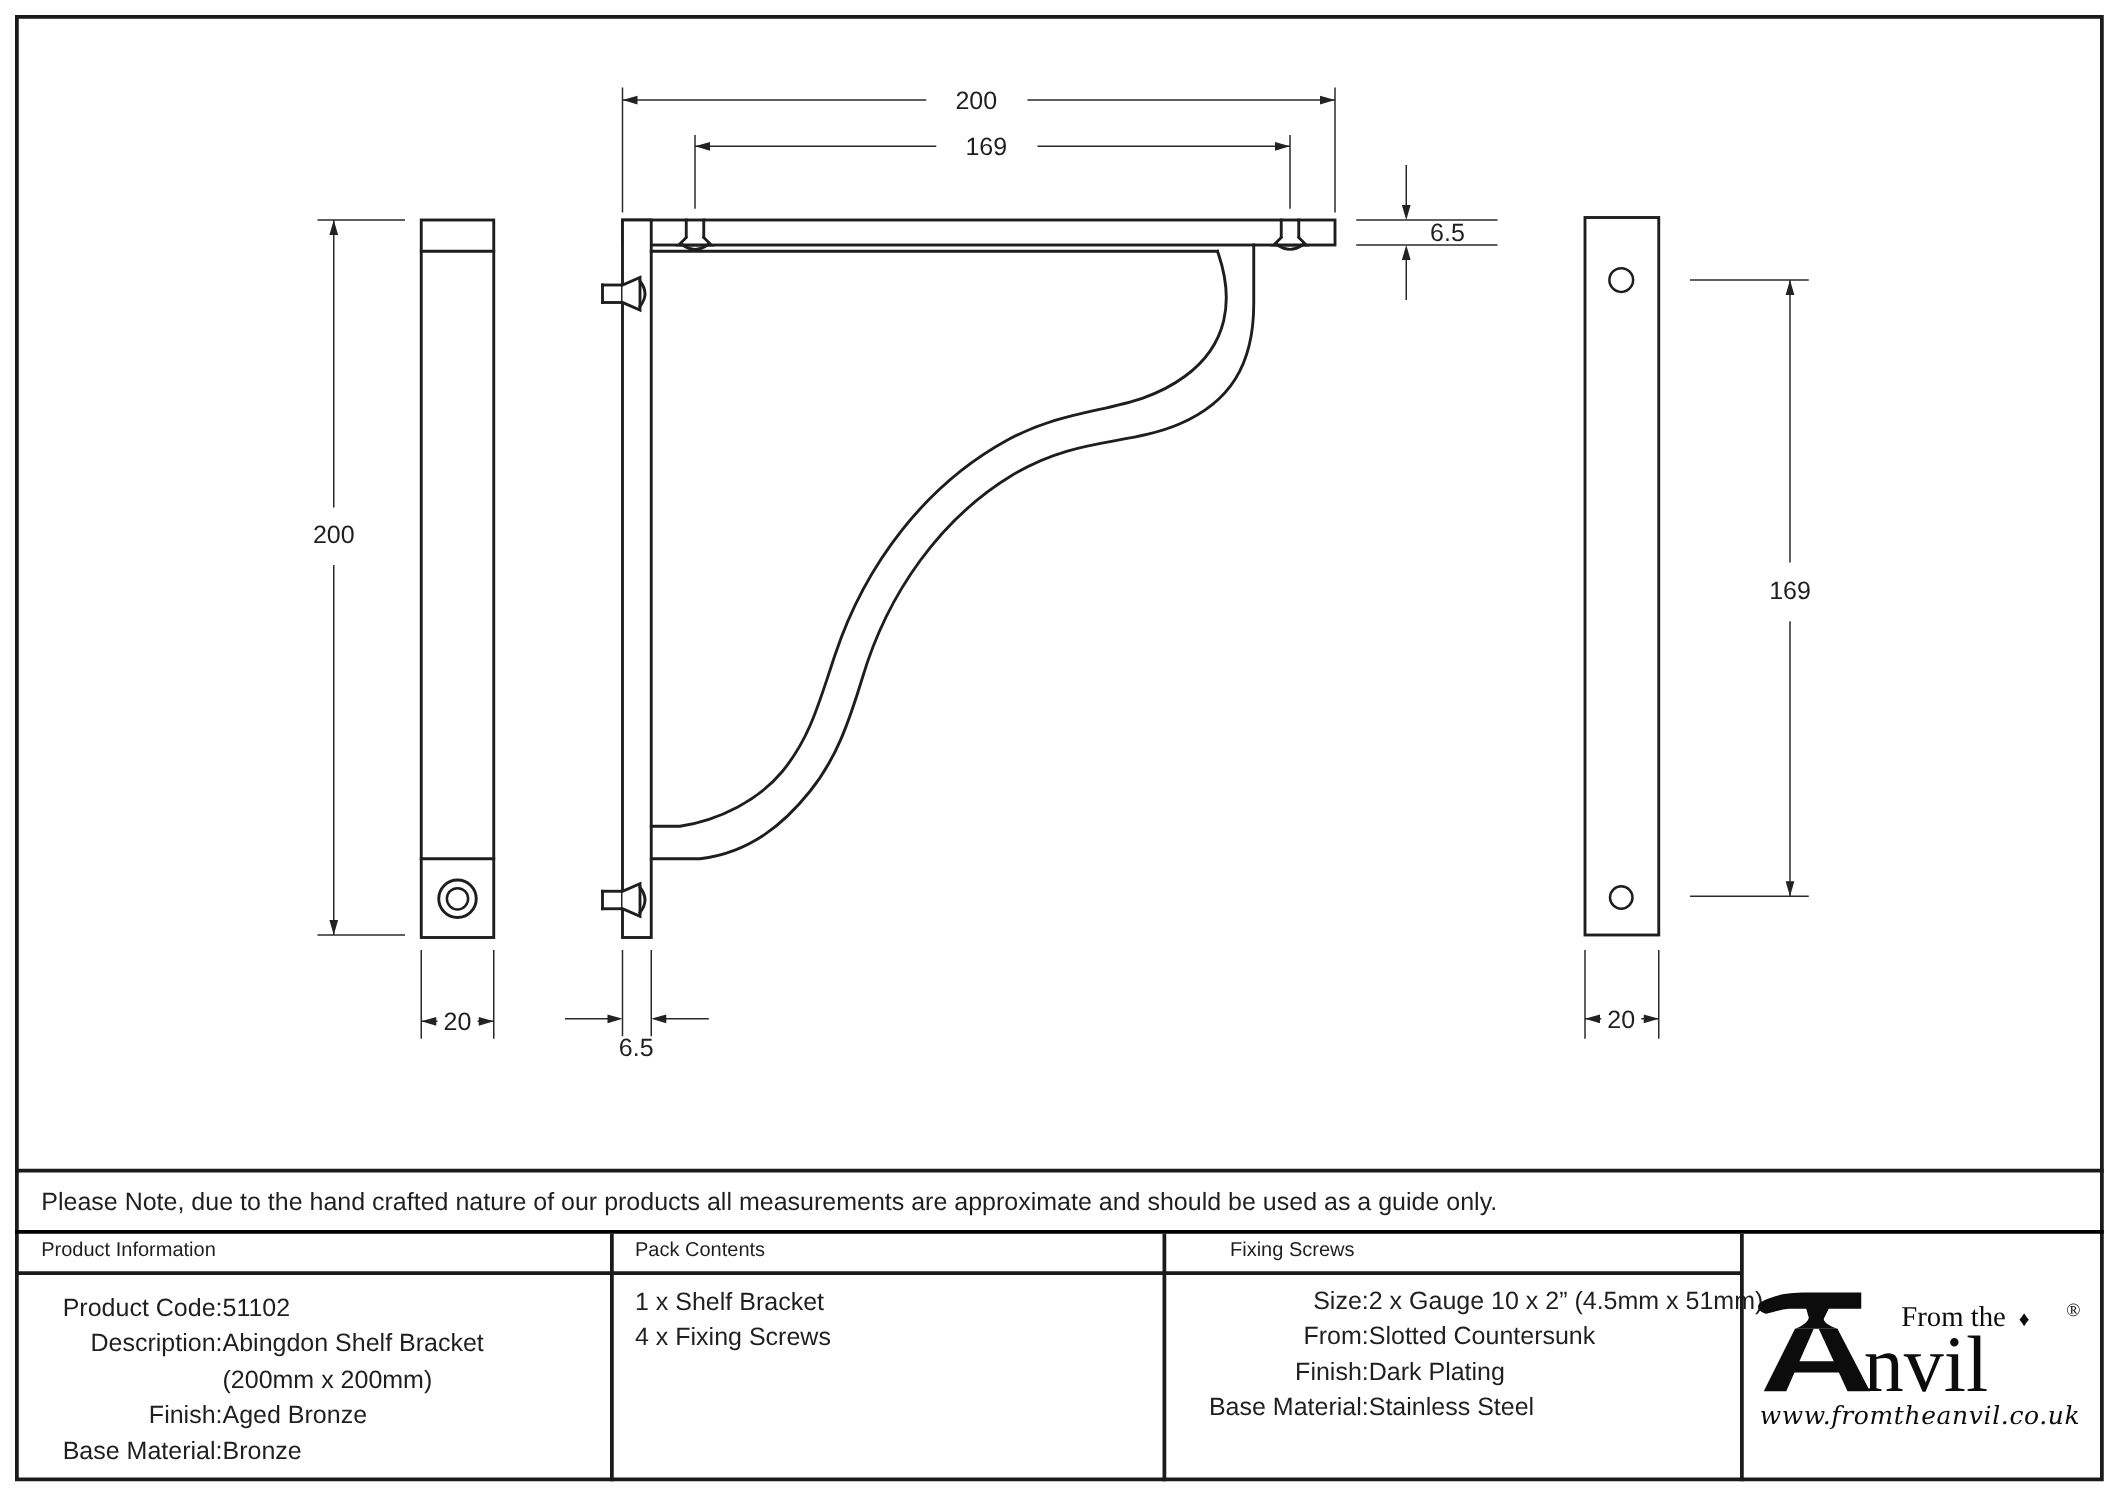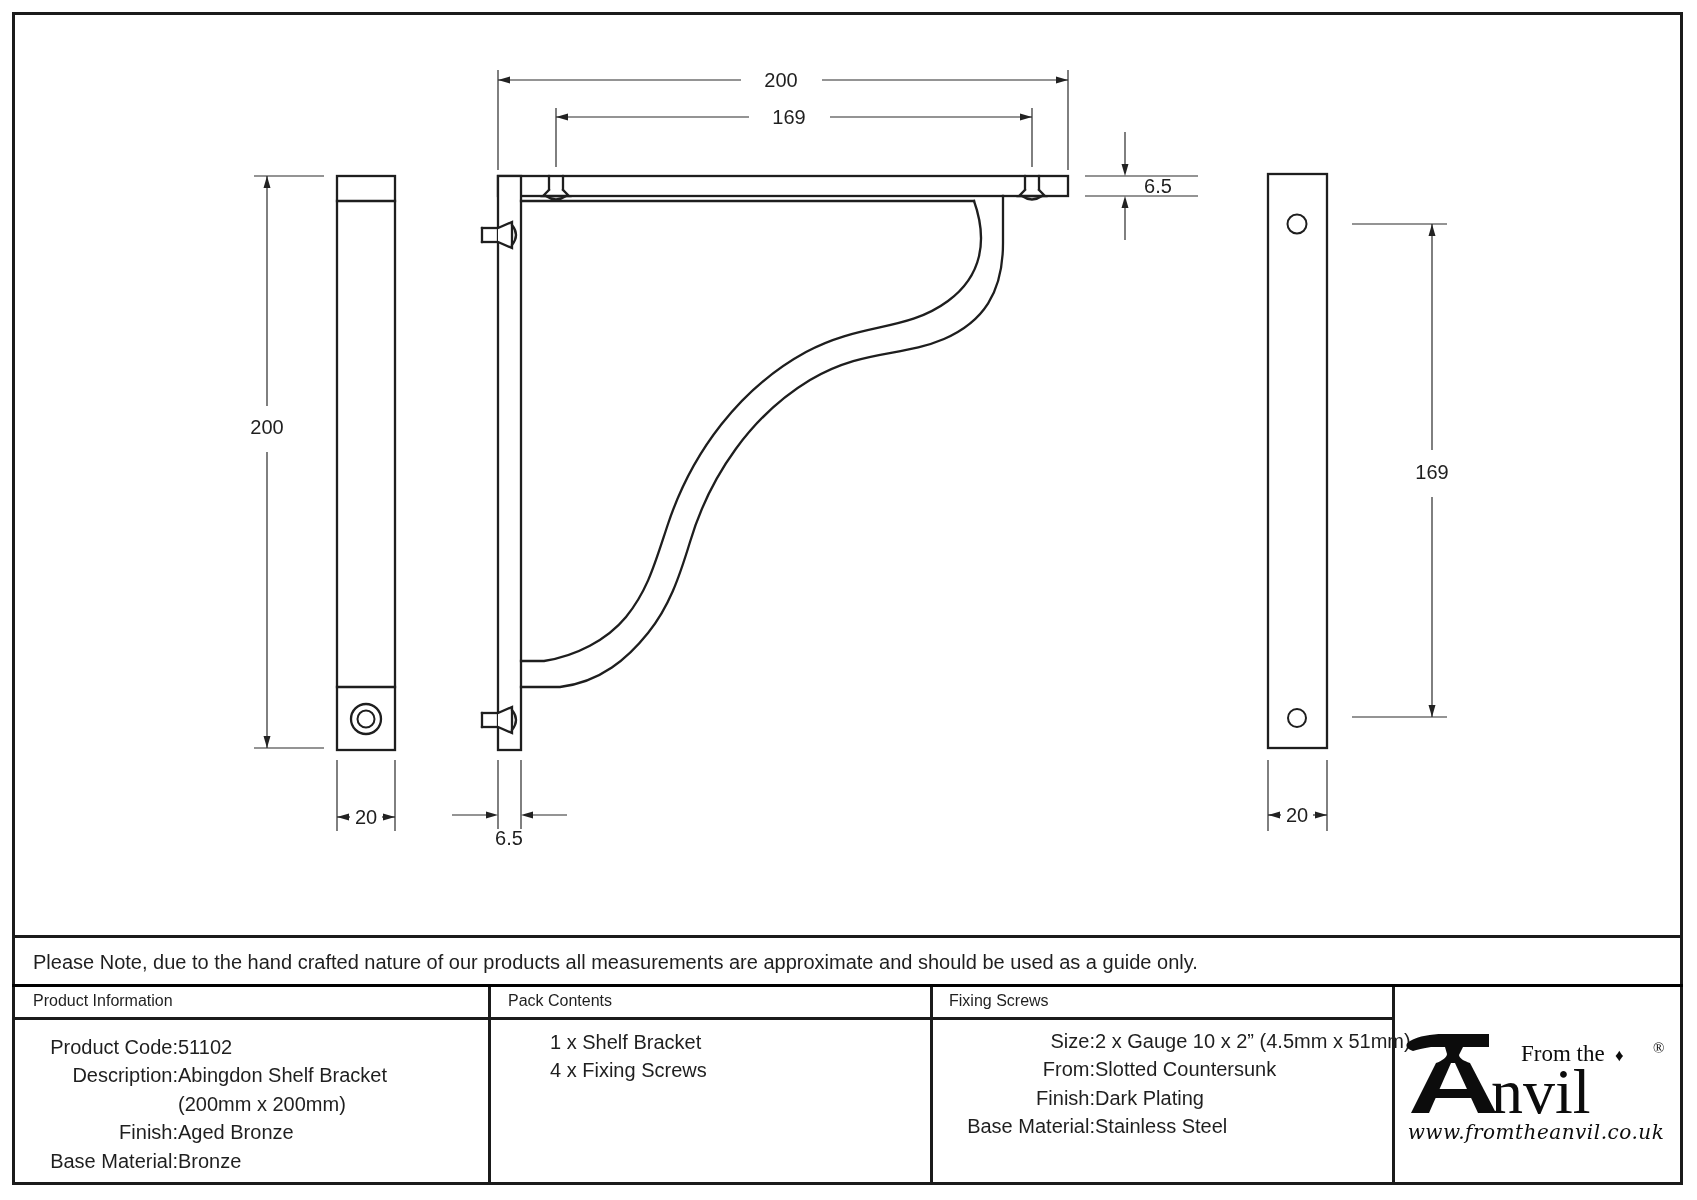--- a/index.html
+++ b/index.html
@@ -13,21 +13,21 @@
             border-top:3px solid #1b1b1b;border-bottom:3px solid #000000;}
   .note-text{position:absolute;left:21px;top:0;line-height:48px;font-size:20px;white-space:nowrap;}
   .vsep{position:absolute;top:987px;width:3px;height:198px;background:#1b1b1b;}
   .hdr-underline{position:absolute;left:12px;top:1017px;width:1380px;height:3px;background:#1b1b1b;}
   .col-header{position:absolute;top:992px;font-size:16px;}
   .rows{position:absolute;font-size:20px;text-align:right;}
   .row{display:flex;height:28.4px;line-height:28.4px;white-space:nowrap;}
   .lbl{width:145px;flex:none;}
   .val{white-space:nowrap;}
   .items{position:absolute;font-size:20px;}
-  .item{height:28.4px;line-height:28.4px;white-space:nowrap;margin-left:42px;}
+  .item{height:28.4px;line-height:28.4px;white-space:nowrap;}
   .logo-cell{position:absolute;left:1395px;top:987px;width:286px;height:198px;}
   .logo-svg{position:absolute;left:8px;top:38px;}
   .logo-main{font-family:"Liberation Serif",serif;font-size:64px;fill:#0c0c0c;}
   .logo-prefix{font-family:"Liberation Serif",serif;font-size:23px;fill:#0c0c0c;}
   .logo-reg{font-family:"Liberation Serif",serif;font-size:15px;fill:#0c0c0c;}
   .logo-web{font-family:"DejaVu Serif",serif;font-style:italic;font-size:20px;fill:#0c0c0c;letter-spacing:0.5px;}
   .logo-diamond{font-size:17px;fill:#0c0c0c;}
 </style>
 </head>
 <body>
@@ -218,21 +218,21 @@
         <span class="val">Bronze</span>
       </div>
     </div>
 
     <div class="col-header" style="left:508px">Pack Contents</div>
     <div class="items" style="left:508px;top:1028px;width:400px">
       <div class="item">1 x Shelf Bracket</div>
       <div class="item">4 x Fixing Screws</div>
     </div>
 
-    <div class="col-header" style="left:949px">Fixing Screws</div>
+    <div class="col-header" style="left:984px">Fixing Screws</div>
     <div class="rows" style="left:949px;top:1027px;width:435px">
       <div class="row">
         <span class="lbl" style="width:146px">Size:</span>
         <span class="val">2 x Gauge 10 x 2” (4.5mm x 51mm)</span>
       </div>
       <div class="row">
         <span class="lbl" style="width:146px">From:</span>
         <span class="val">Slotted Countersunk</span>
       </div>
       <div class="row">

